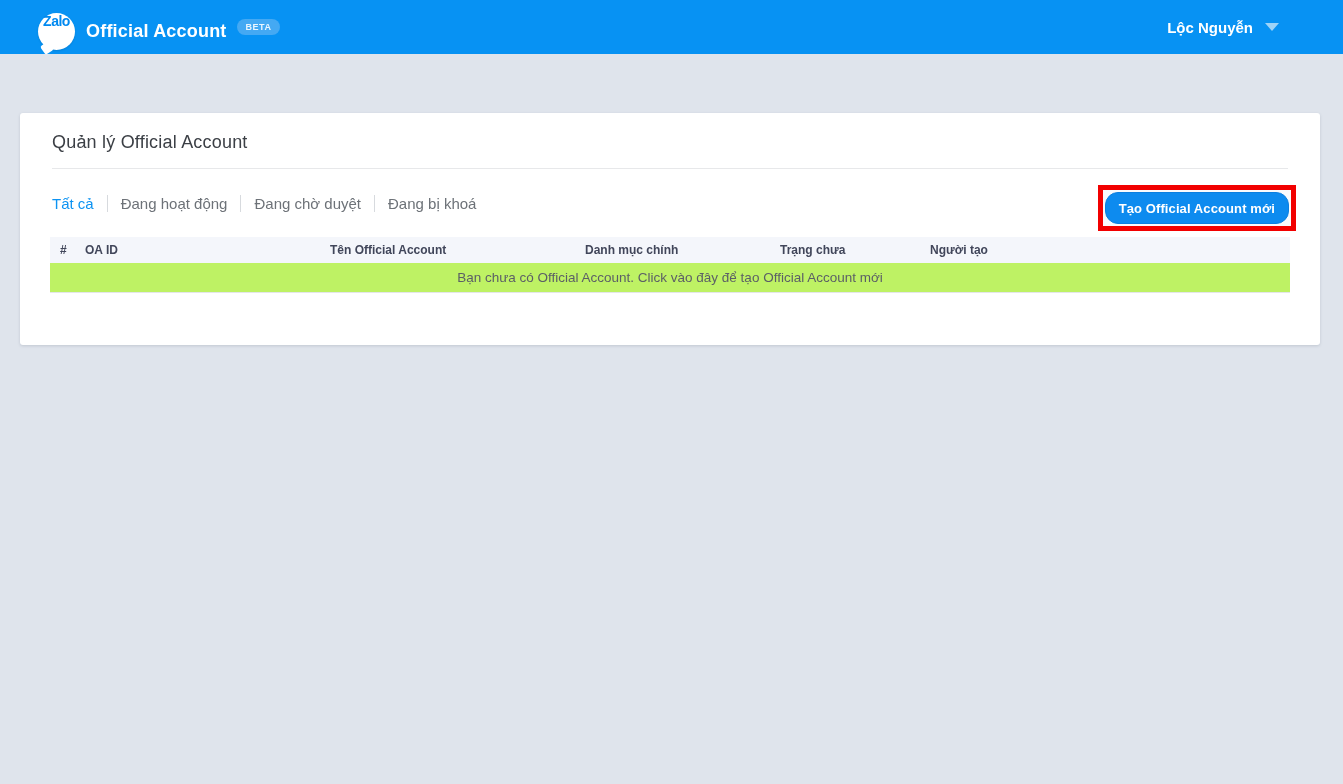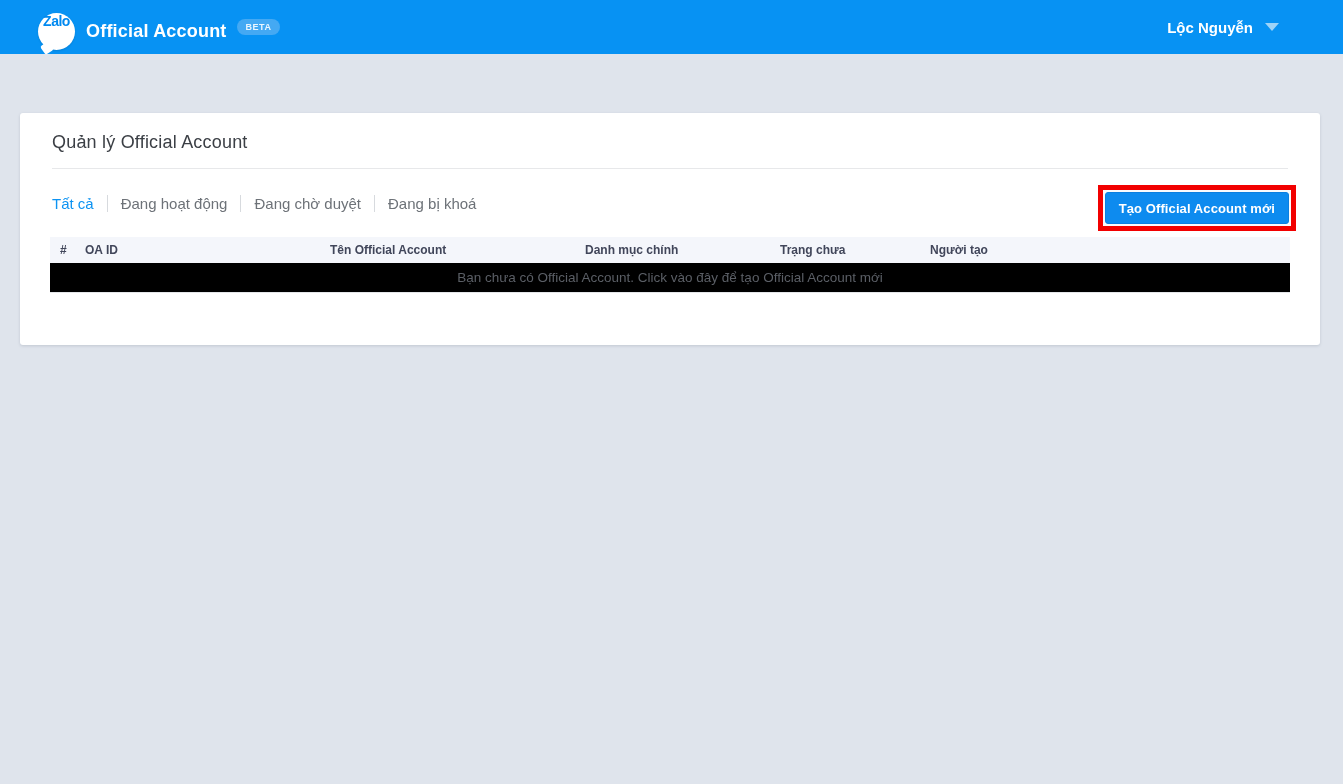--- a/index.html
+++ b/index.html
@@ -81,41 +81,41 @@
   
   .annotation-box {
     position:absolute; top:72px; right:24px;
     border:5px solid #f20000; padding:2px; background:#f9fbfd;
   }
   .create-btn {
     display:block; height:32px; padding:0 13px;
     background:#0d8bef; color:#ffffff;
     font-family:"Liberation Sans","DejaVu Sans",sans-serif;
     font-size:13px; font-weight:bold;
-    border:1px solid #0b7fe0; border-radius:3px; cursor:pointer;
+    border:1px solid #0b7fe0; border-radius:13px; cursor:pointer;
     letter-spacing:0.1px;
   }
 
   
   .oa-table {
     position:absolute; top:124px; left:30px; right:30px;
   }
   .table-head {
     display:grid;
     grid-template-columns:25px 245px 255px 195px 150px 1fr;
     align-items:center; height:26px; padding:0 10px;
     background:#f4f6fb;
   }
   .th {
     font-size:12px; font-weight:bold; color:#41465a;
     white-space:nowrap; overflow:hidden;
   }
   .empty-row {
     height:30px; display:flex; align-items:center; justify-content:center;
-    border-bottom:1px solid #e4e6e9; background:#000000;
+    border-bottom:1px solid #e4e6e9; background:#bef264;
   }
   .empty-msg { font-size:13.5px; color:#5b5f66; cursor:pointer; }
 </style>
 </head>
 <body>
 
 <div class="topbar">
   <div class="brand-group">
     <div class="zalo-bubble">
       <span>Zalo</span>

